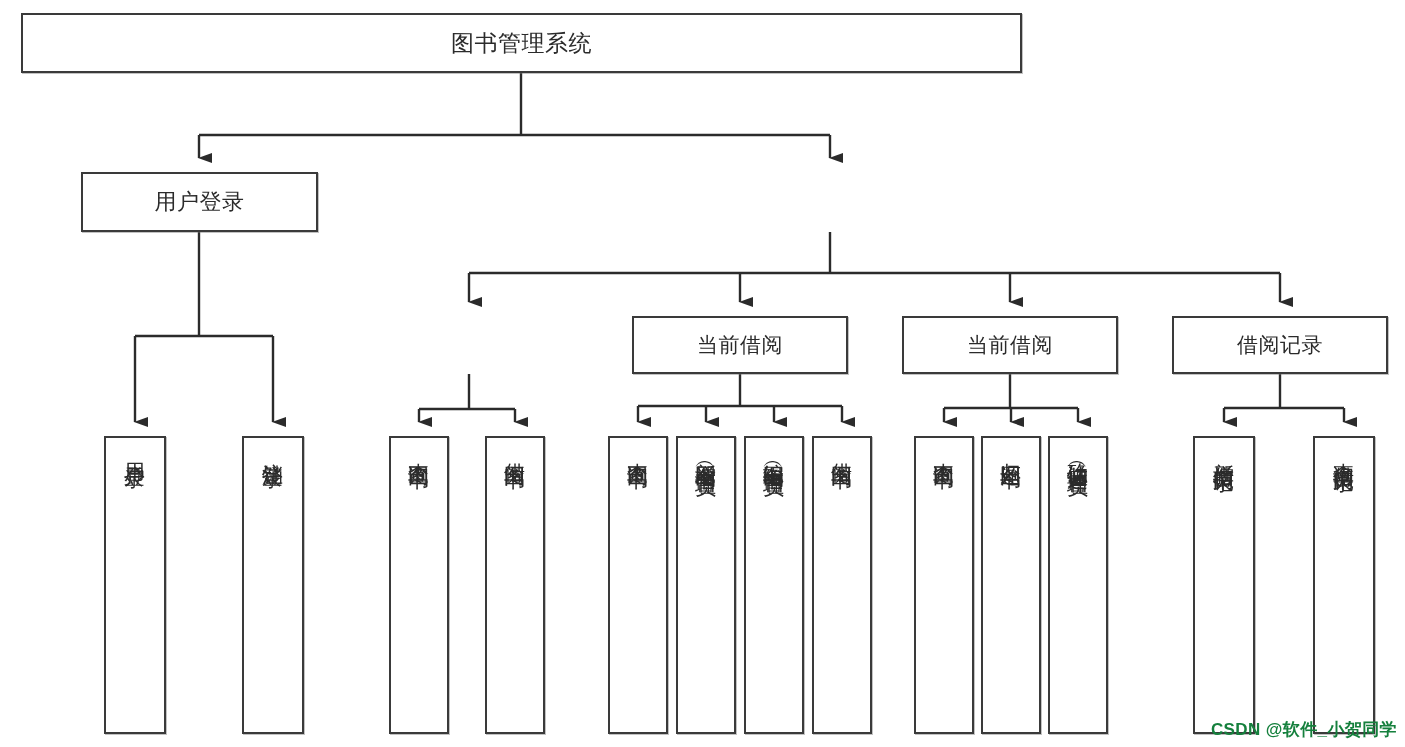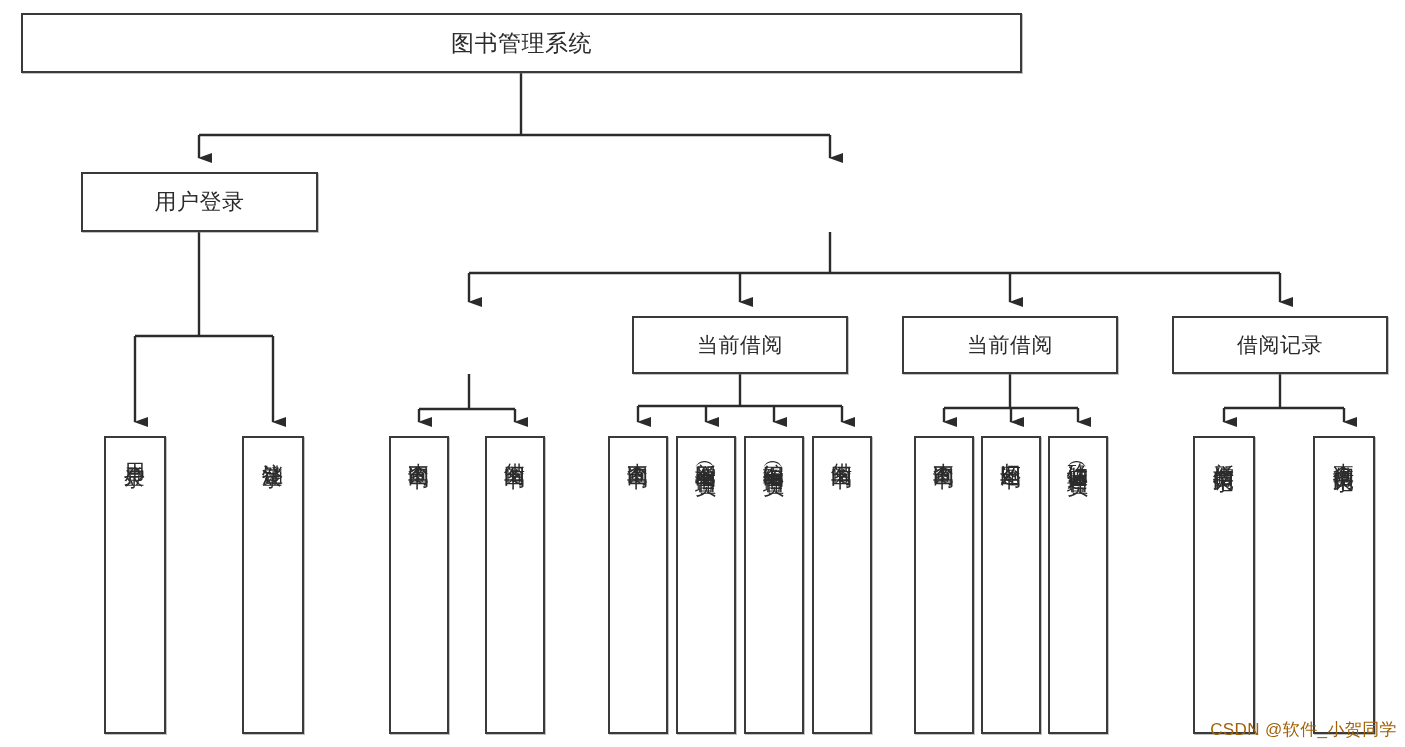--- a/index.html
+++ b/index.html
@@ -58,24 +58,25 @@
     font-size: 21px;
     line-height: 1.0;
     letter-spacing: 2px;
     white-space: nowrap;
   }
   #watermark {
     position: absolute;
     right: 8px;
     bottom: 6px;
     font-size: 17px;
-    color: #a16207;
+    color: #15803d;
     letter-spacing: 0.4px;
     z-index: 5;
     white-space: nowrap;
+    font-weight: bold;
   }
 </style>
 </head>
 <body>
 
 <div id="canvas">
 
   <svg id="wires" viewBox="0 0 1405 747">
     <defs>
       <marker id="arrow" viewBox="0 0 12 14" refX="6" refY="13" markerWidth="12" markerHeight="14" orient="auto-start-reverse" markerUnits="userSpaceOnUse">

